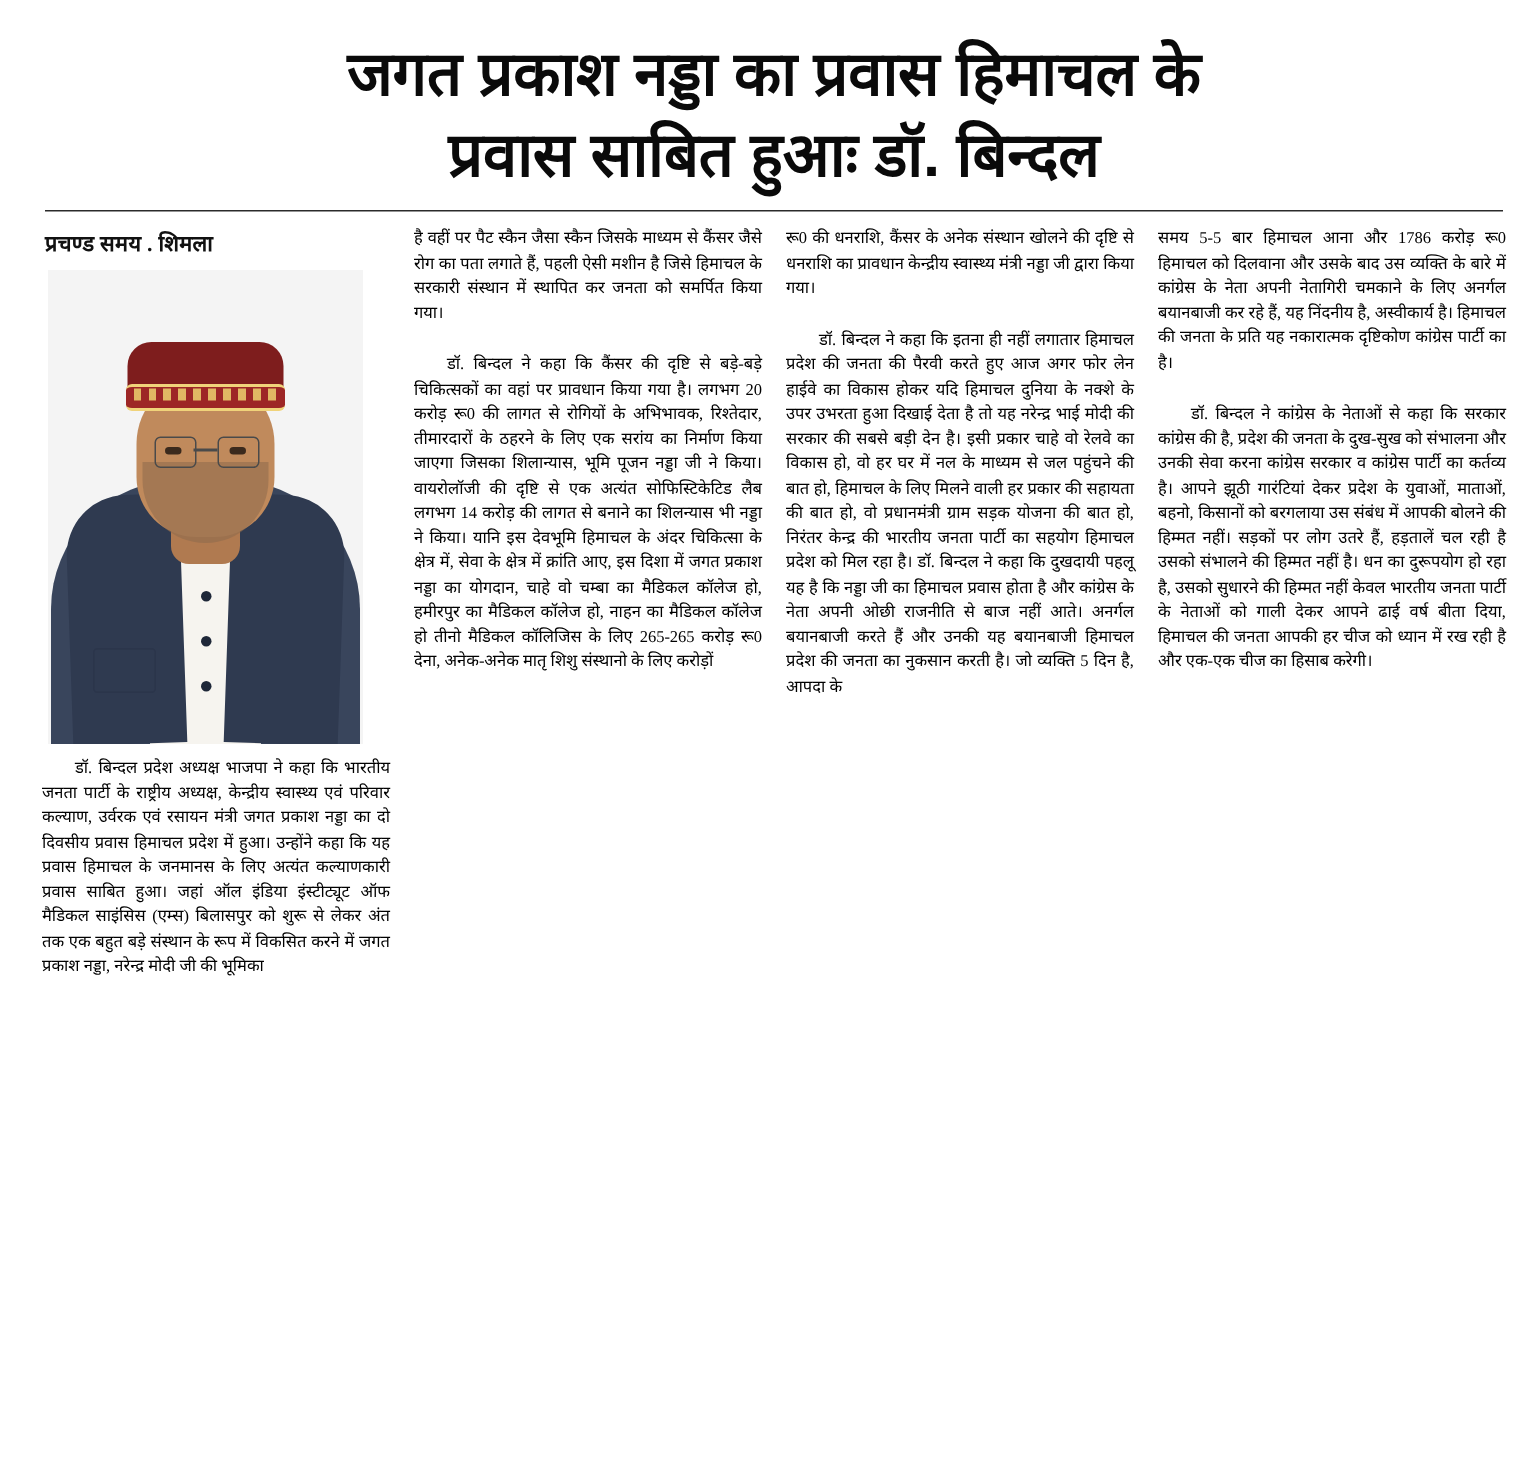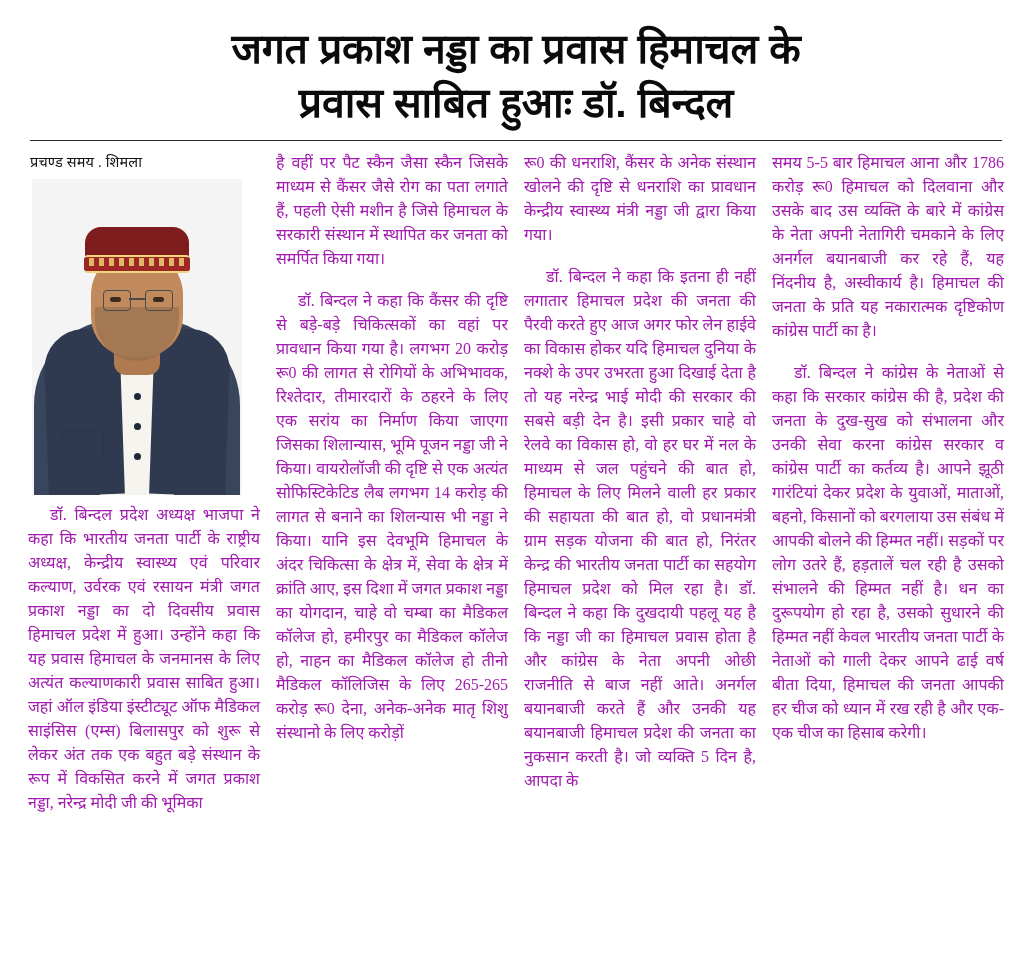--- a/index.html
+++ b/index.html
@@ -44,30 +44,30 @@
     display: flex;
     gap: 16px;
     align-items: flex-start;
   }
   .col {
     flex: 1 1 0;
     min-width: 0;
   }
   .col-text {
     font-family: "Liberation Serif", serif;
-    font-size: 16px;
+    font-size: 11px;
     line-height: 1.5;
     text-align: justify;
     text-justify: inter-word;
-    color: #a21caf;
+    color: #000000;
     hyphens: none;
   }
   .byline {
     font-family: "Liberation Serif", serif;
-    font-weight: normal;
+    font-weight: bold;
     font-size: 14.5px;
     color: #111;
     margin: 0 0 8px 2px;
     letter-spacing: 0.2px;
   }
   .photo-wrap {
     width: 100%;
     margin-bottom: 8px;
   }
   .photo {

